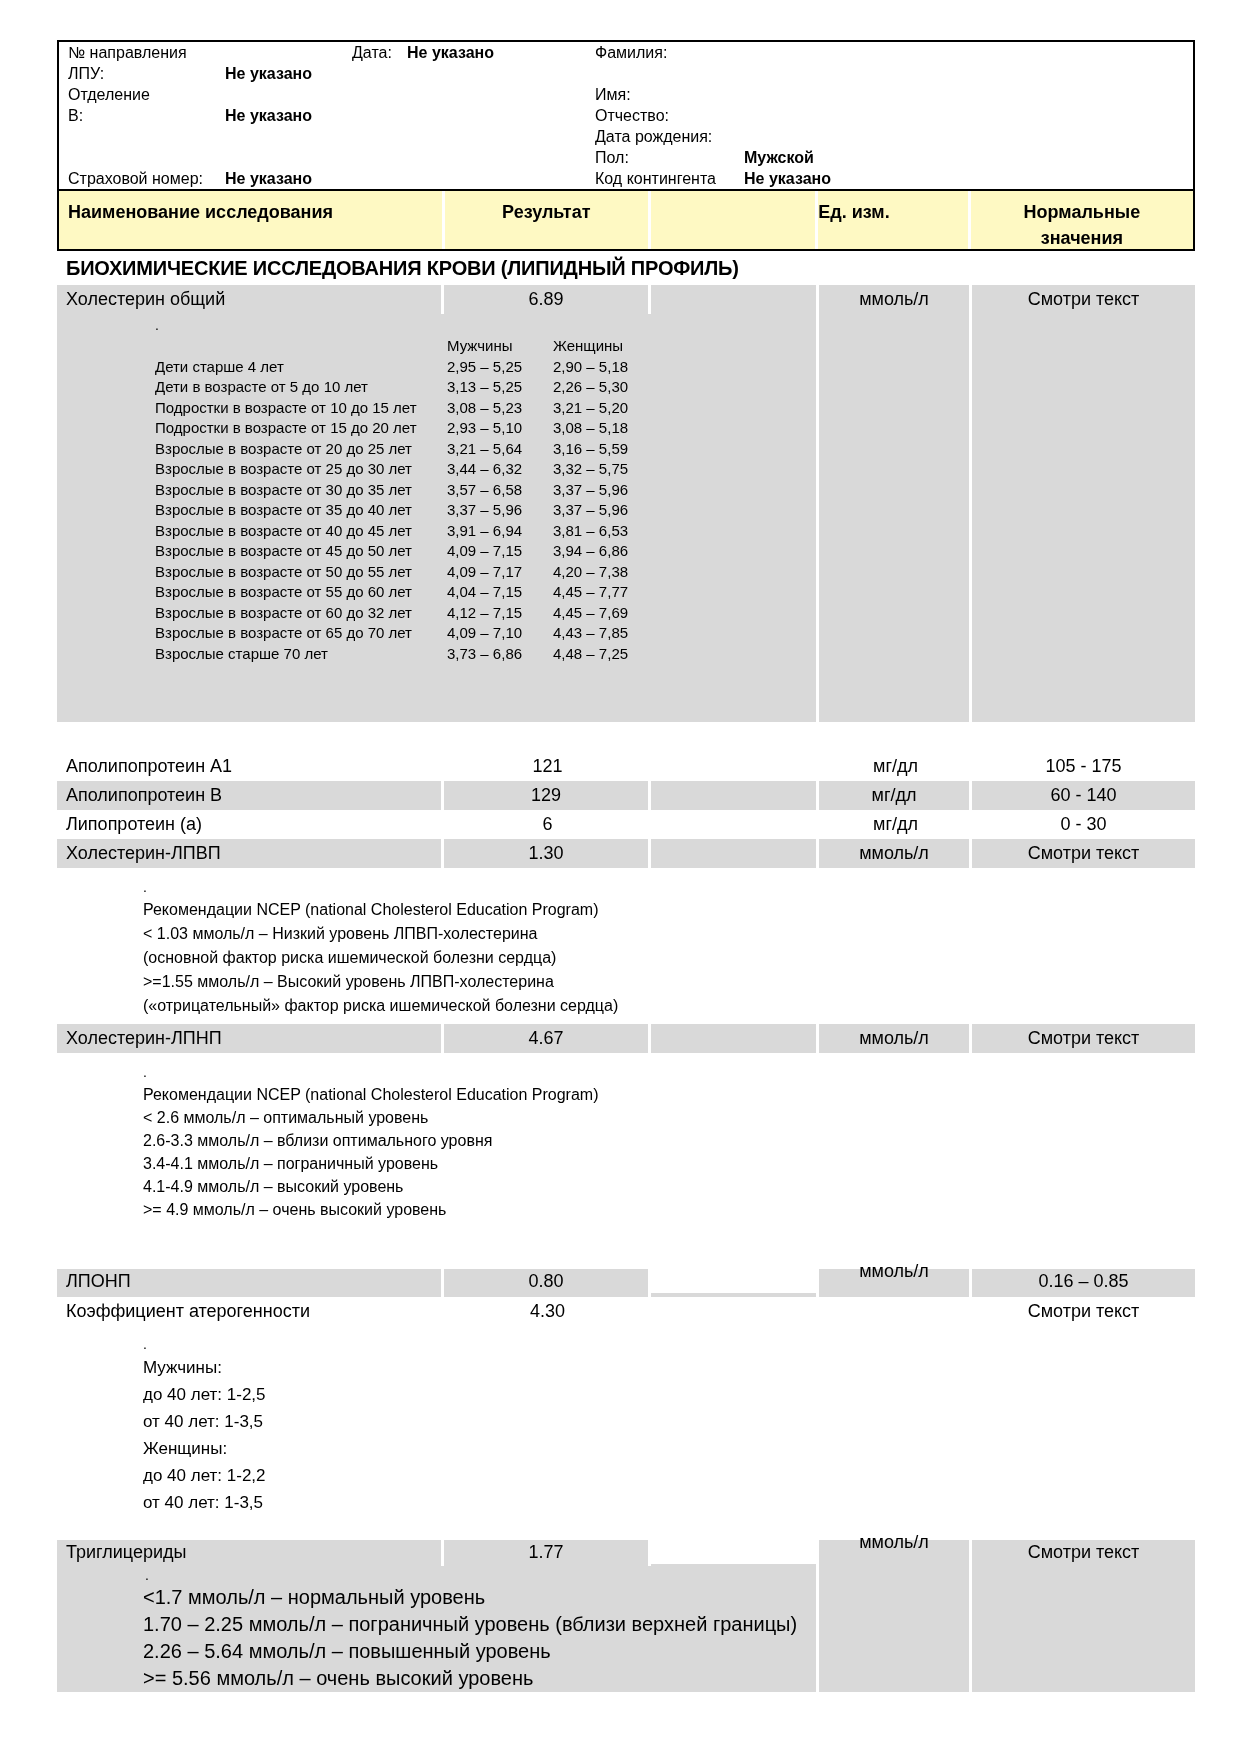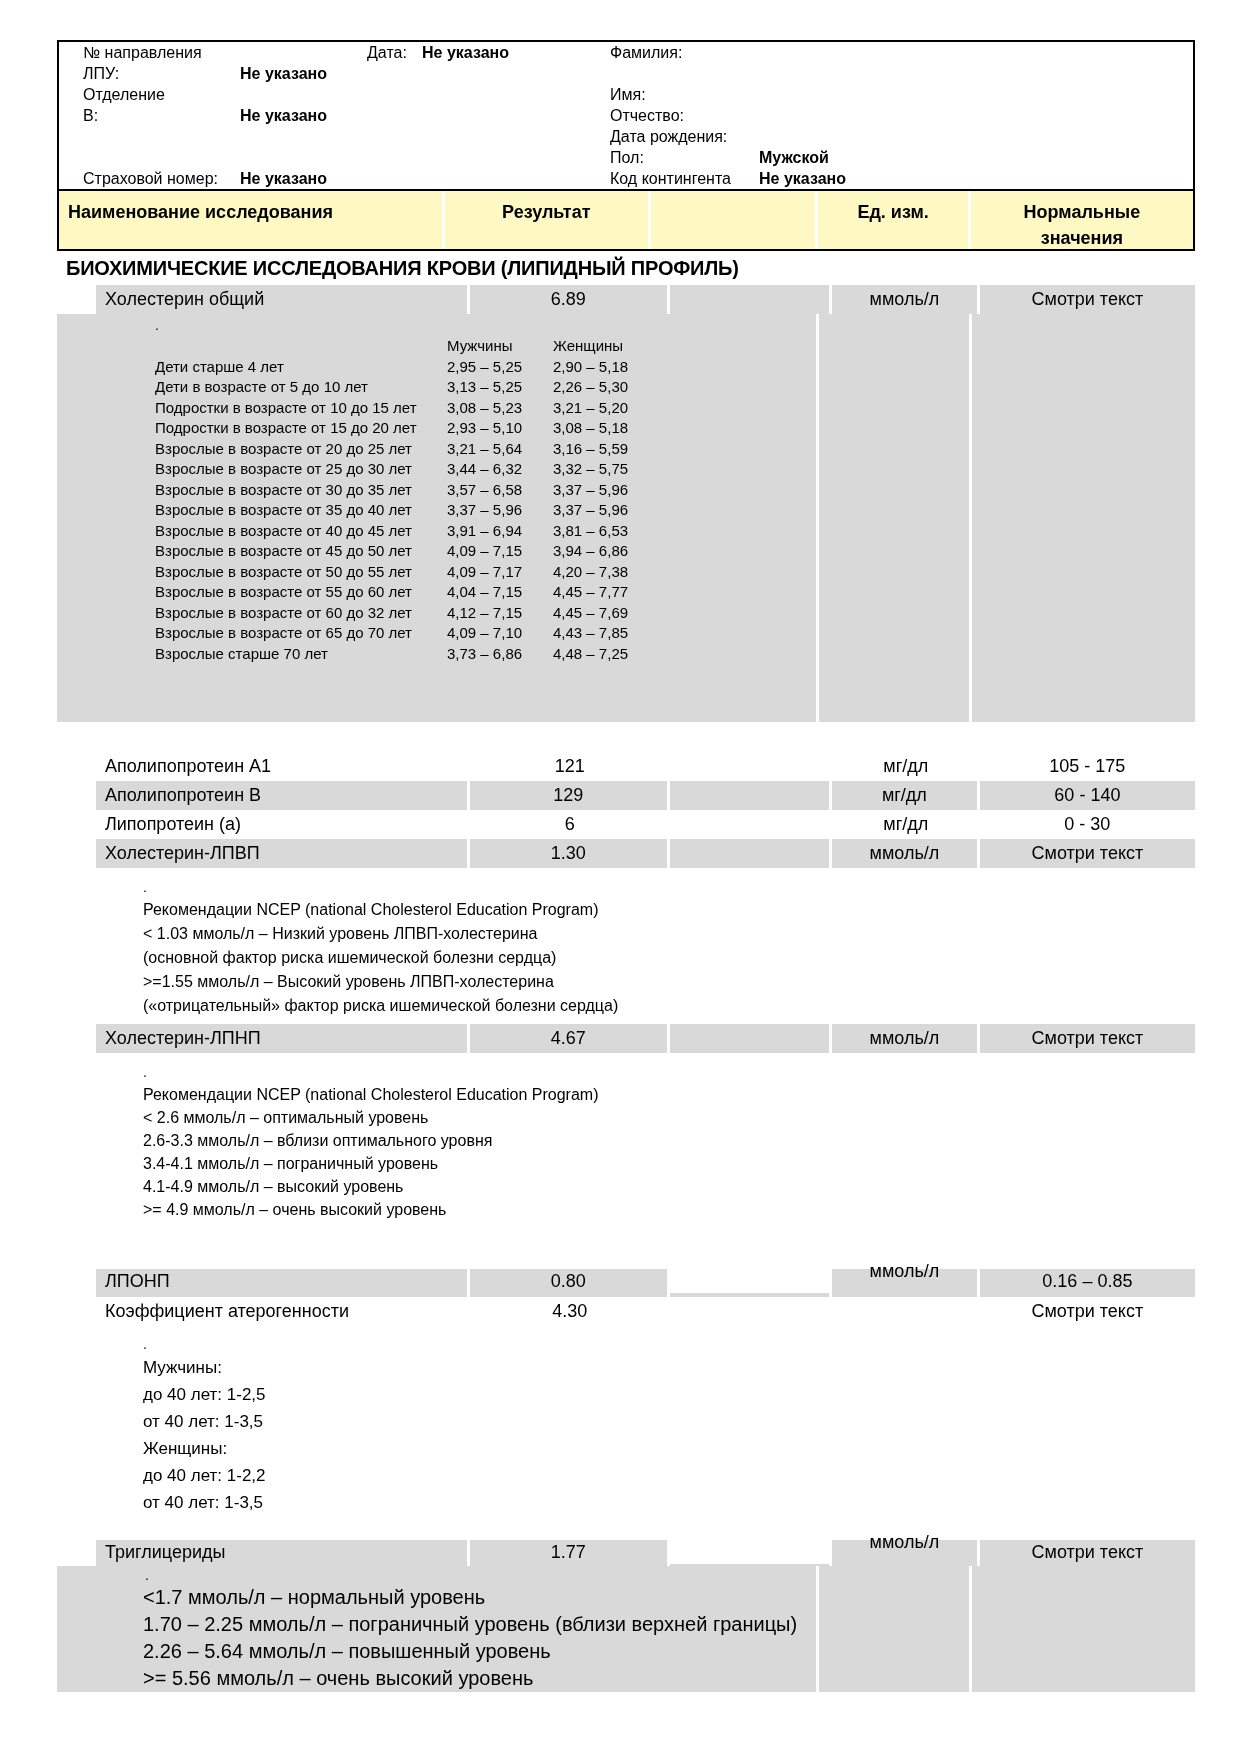--- a/index.html
+++ b/index.html
@@ -2,31 +2,31 @@
 <html><head>
 <meta charset="utf-8">
 <style>
   html,body{margin:0;padding:0;background:#ffffff;}
   .page{position:relative;width:1241px;height:1755px;background:#fff;
         font-family:"Liberation Sans",sans-serif;color:#000;overflow:hidden;}
   .doc{position:absolute;left:57px;top:40px;width:1138px;}
 
   
   .box{border:2px solid #000;box-sizing:border-box;margin-bottom:4px;}
-  .info{position:relative;height:147px;font-size:16px;margin-left:15px;}
+  .info{position:relative;height:147px;font-size:16px;}
   .irow{position:relative;height:21px;line-height:21px;}
   .irow span{position:absolute;top:0;white-space:nowrap;}
   .lab{font-weight:normal;}
   .val{font-weight:bold;}
   .l1{left:9px}.l2{left:166px}.l3{left:293px}.l4{left:348px}
   .rcol{position:absolute;left:536px;top:0;width:600px;}
   .r1{left:0}.r2{left:149px}
 
   
-  .row{display:flex;height:29px;line-height:29px;font-size:18px;margin-left:39px;}
+  .row{display:flex;height:29px;line-height:29px;font-size:18px;}
   .c{box-sizing:border-box;}
   .c1{width:387px;padding-left:9px;}
   .c2{width:207px;text-align:center;}
   .c3{width:168px;}
   .c4{width:153px;text-align:center;}
   .c5{width:223px;text-align:center;}
   .sh > .c{background:#d9d9d9;}
   .sh > .c:not(.c5){border-right:3px solid #fff;}
 
   
@@ -128,21 +128,21 @@
           <span class="lab r1">Код контингента</span>
           <span class="val r2">Не указано</span>
         </div>
       </div>
     </div>
 
     <div class="thead">
       <div class="c c1">Наименование исследования</div>
       <div class="c c2" style="text-align:center;">Результат</div>
       <div class="c c3"></div>
-      <div class="c c4" style="text-align:center;">Ед. изм.</div>
+      <div class="c c4" style="text-align:left;">Ед. изм.</div>
       <div class="c c5 hnorm">
         <div>Нормальные</div>
         <div>значения</div>
       </div>
     </div>
   </div>
 
   <div class="section-title">БИОХИМИЧЕСКИЕ ИССЛЕДОВАНИЯ КРОВИ (ЛИПИДНЫЙ ПРОФИЛЬ)</div>
 
   <div>

